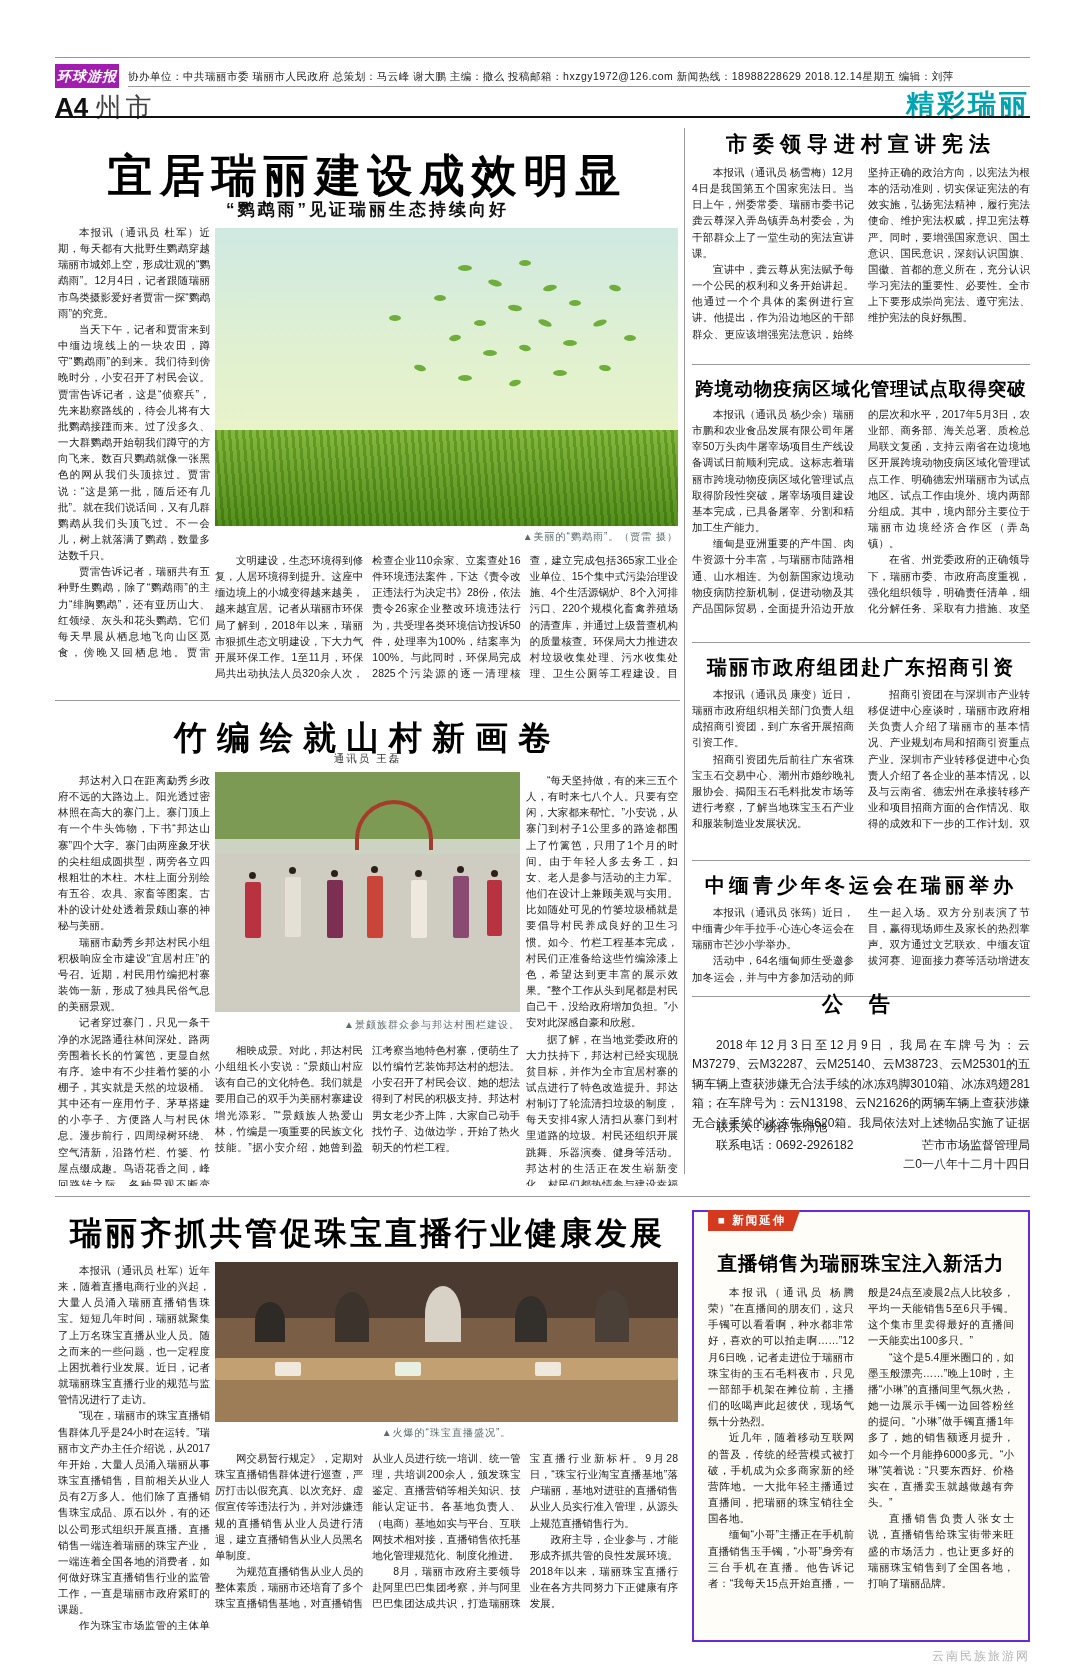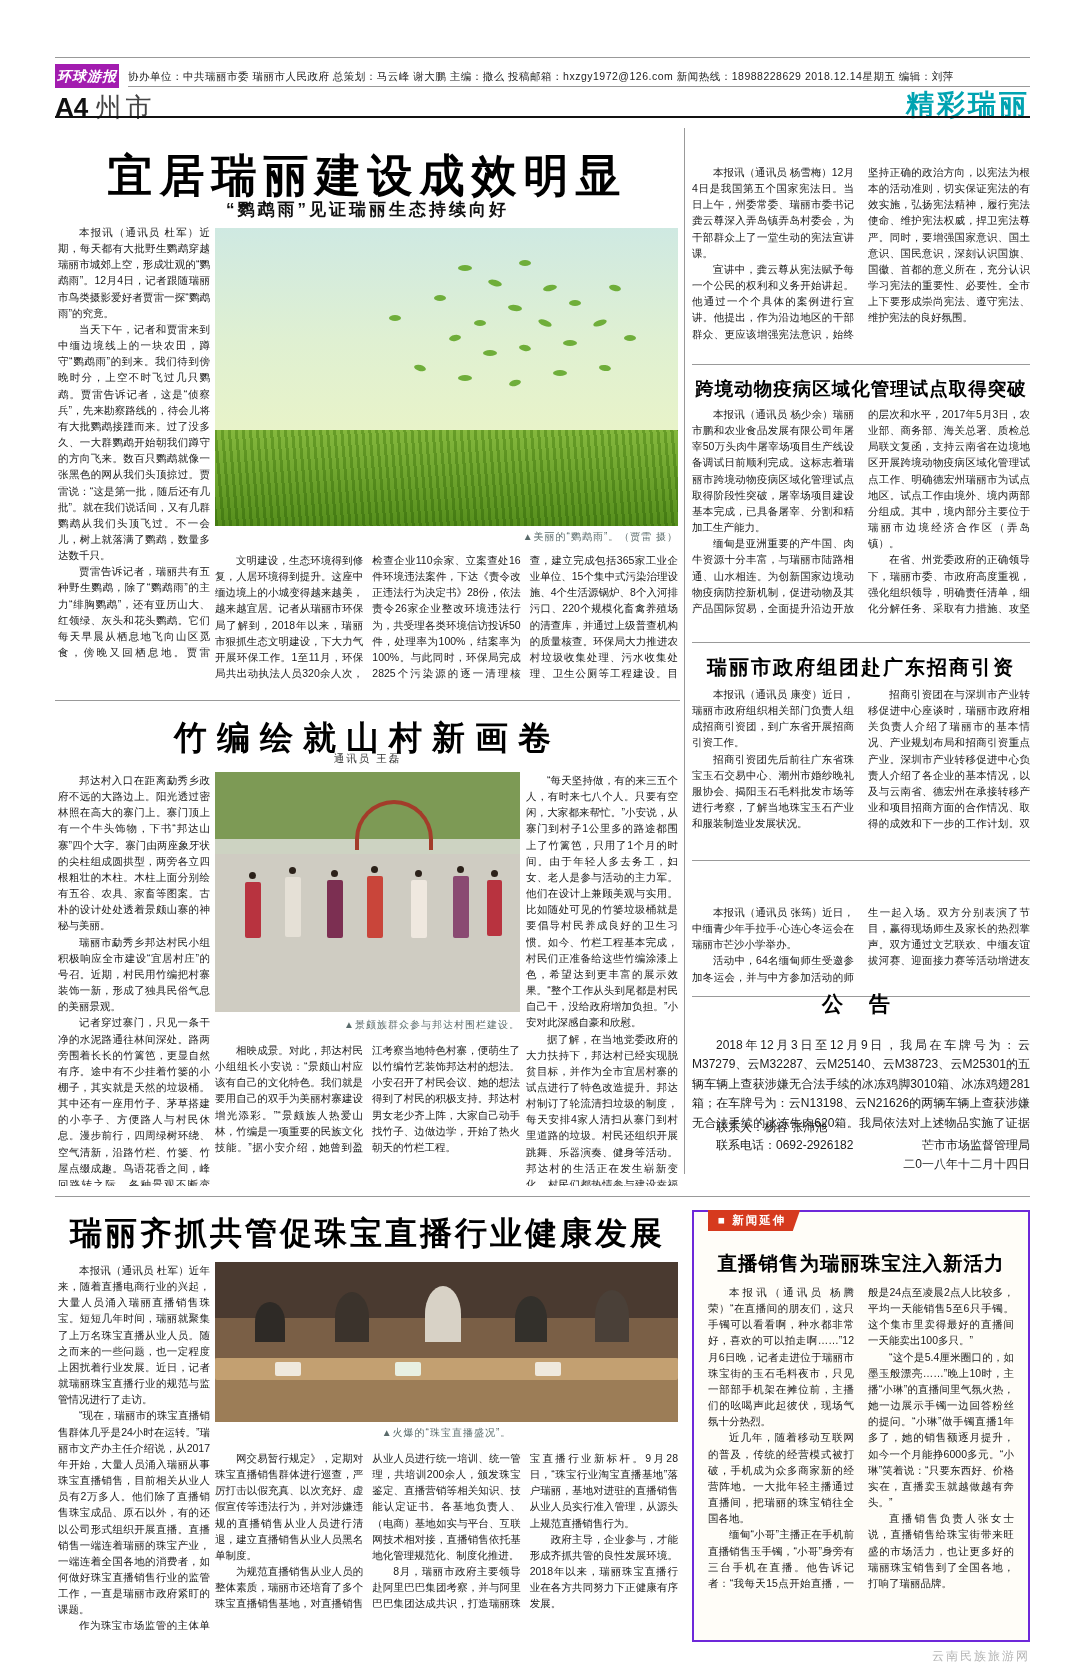--- a/index.html
+++ b/index.html
@@ -92,21 +92,21 @@
         <ellipse cx="390" cy="140" rx="6" ry="3" transform="rotate(8 390 140)"></ellipse>
           <ellipse cx="180" cy="90" rx="6" ry="3"></ellipse>
       </g>
     </svg>
   </div>
   <div class="photo wheat" style="left:215px;top:430px;width:463px;height:96px;"></div>
   <div class="abs caption" style="left:215px;top:530px;width:463px;text-align:right;">▲美丽的“鹦鹉雨”。（贾雷 摄）</div>
 
   <div class="abs bodytext" style="left:58px;top:224px;width:152px;height:436px;">
       <p>本报讯（通讯员 杜军）近期，每天都有大批野生鹦鹉穿越瑞丽市城郊上空，形成壮观的“鹦鹉雨”。12月4日，记者跟随瑞丽市鸟类摄影爱好者贾雷一探“鹦鹉雨”的究竟。</p>
-      <p>当天下午，记者和贾雷来到中缅边境线上的一块农田，蹲守“鹦鹉雨”的到来。我们待到傍晚时分，上空不时飞过几只鹦鹉。贾雷告诉记者，这是“侦察兵”，先来勘察路线的，待会儿将有大批鹦鹉接踵而来。过了没多久、一大群鹦鹉开始朝我们蹲守的方向飞来。数百只鹦鹉就像一张黑色的网从我们头顶掠过。贾雷说：“这是第一批，随后还有几批”。就在我们说话间，又有几群鹦鹉从我们头顶飞过。不一会儿，树上就落满了鹦鹉，数量多达数千只。</p>
+      <p>当天下午，记者和贾雷来到中缅边境线上的一块农田，蹲守“鹦鹉雨”的到来。我们待到傍晚时分，小安召开了村民会议。贾雷告诉记者，这是“侦察兵”，先来勘察路线的，待会儿将有大批鹦鹉接踵而来。过了没多久、一大群鹦鹉开始朝我们蹲守的方向飞来。数百只鹦鹉就像一张黑色的网从我们头顶掠过。贾雷说：“这是第一批，随后还有几批”。就在我们说话间，又有几群鹦鹉从我们头顶飞过。不一会儿，树上就落满了鹦鹉，数量多达数千只。</p>
       <p>贾雷告诉记者，瑞丽共有五种野生鹦鹉，除了“鹦鹉雨”的主力“绯胸鹦鹉”，还有亚历山大、红领绿、灰头和花头鹦鹉。它们每天早晨从栖息地飞向山区觅食，傍晚又回栖息地。贾雷说，“鹦鹉雨”的形成是瑞丽生态文明的体现、但也从侧面反映了“人鸟之争”的无奈现实。数以千计的鹦鹉对玉米地的掠食导致了玉米减产甚至绝产。这在一定程度上激发了农民对鹦鹉的反感。值得庆幸的是瑞丽市有关部门联合保险公司推出了野生动物肇事公众责任保险。这在一定程度上缓解了“人鸟之争”的矛盾。野保部门的宣传也让百姓知道了保护野生动物的重要性。</p>
     </div>
   <div class="abs bodytext colflow" style="left:215px;top:552px;width:463px;height:136px;column-count:3;column-gap:9px;">
       <p>文明建设，生态环境得到修复，人居环境得到提升。这座中缅边境上的小城变得越来越美，越来越宜居。记者从瑞丽市环保局了解到，2018年以来，瑞丽市狠抓生态文明建设，下大力气开展环保工作。1至11月，环保局共出动执法人员320余人次，检查企业110余家、立案查处16件环境违法案件，下达《责令改正违法行为决定书》28份，依法责令26家企业整改环境违法行为，共受理各类环境信访投诉50件，处理率为100%，结案率为100%。与此同时，环保局完成2825个污染源的逐一清理核查，建立完成包括365家工业企业单位、15个集中式污染治理设施、4个生活源锅炉、8个入河排污口、220个规模化畜禽养殖场的清查库，并通过上级普查机构的质量核查。环保局大力推进农村垃圾收集处理、污水收集处理、卫生公厕等工程建设。目前，全市已经完成中缅银井、芒秀农村环境综合整治示范项目，弄岛口岸、姐相乡等边境沿线农村环境连片综合整治项目。</p>
     </div>
 
   <div class="grayrule" style="left:55px;top:700px;width:625px;height:1px;"></div>
 
   <div class="abs headline" style="left:55px;top:716px;width:625px;font-size:33px;letter-spacing:10px;">竹编绘就山村新画卷</div>
   <div class="abs byline" style="left:55px;top:752px;width:625px;">通讯员 王磊</div>
@@ -167,20 +167,21 @@
   </div>
   <div class="abs caption" style="left:215px;top:1426px;width:463px;text-align:center;">▲火爆的“珠宝直播盛况”。</div>
 
   <div class="abs bodytext colflow" style="left:215px;top:1450px;width:463px;height:180px;column-count:3;column-gap:9px;">
       <p>网交易暂行规定》，定期对珠宝直播销售群体进行巡查，严厉打击以假充真、以次充好、虚假宣传等违法行为，并对涉嫌违规的直播销售从业人员进行清退，建立直播销售从业人员黑名单制度。</p>
       <p>为规范直播销售从业人员的整体素质，瑞丽市还培育了多个珠宝直播销售基地，对直播销售从业人员进行统一培训、统一管理，共培训200余人，颁发珠宝鉴定、直播营销等相关知识、技能认定证书。各基地负责人、（电商）基地如实与平台、互联网技术相对接，直播销售依托基地化管理规范化、制度化推进。</p>
       <p>8月，瑞丽市政府主要领导赴阿里巴巴集团考察，并与阿里巴巴集团达成共识，打造瑞丽珠宝直播行业新标杆。9月28日，“珠宝行业淘宝直播基地”落户瑞丽，基地对进驻的直播销售从业人员实行准入管理，从源头上规范直播销售行为。</p>
       <p>政府主导，企业参与，才能形成齐抓共管的良性发展环境。2018年以来，瑞丽珠宝直播行业在各方共同努力下正健康有序发展。</p>
     </div>
 
+  <div class="abs headline" style="left:692px;top:130px;width:338px;font-size:21px;letter-spacing:6px;">市委领导进村宣讲宪法</div>
   <div class="abs bodytext colflow" style="left:692px;top:164px;width:338px;height:192px;column-count:2;">
       <p>本报讯（通讯员 杨雪梅）12月4日是我国第五个国家宪法日。当日上午，州委常委、瑞丽市委书记龚云尊深入弄岛镇弄岛村委会，为干部群众上了一堂生动的宪法宣讲课。</p>
       <p>宣讲中，龚云尊从宪法赋予每一个公民的权利和义务开始讲起。他通过一个个具体的案例进行宣讲。他提出，作为沿边地区的干部群众、更应该增强宪法意识，始终坚持正确的政治方向，以宪法为根本的活动准则，切实保证宪法的有效实施，弘扬宪法精神，履行宪法使命、维护宪法权威，捍卫宪法尊严。同时，要增强国家意识、国土意识、国民意识，深刻认识国旗、国徽、首都的意义所在，充分认识学习宪法的重要性、必要性。全市上下要形成崇尚宪法、遵守宪法、维护宪法的良好氛围。</p>
     </div>
   <div class="grayrule" style="left:692px;top:364px;width:338px;height:1px;"></div>
 
   <div class="abs headline" style="left:692px;top:376px;width:338px;font-size:18.5px;letter-spacing:1px;">跨境动物疫病区域化管理试点取得突破</div>
   <div class="abs bodytext colflow" style="left:692px;top:406px;width:338px;height:226px;column-count:2;">
       <p>本报讯（通讯员 杨少余）瑞丽市鹏和农业食品发展有限公司年屠宰50万头肉牛屠宰场项目生产线设备调试日前顺利完成。这标志着瑞丽市跨境动物疫病区域化管理试点取得阶段性突破，屠宰场项目建设基本完成，已具备屠宰、分割和精加工生产能力。</p>
       <p>缅甸是亚洲重要的产牛国、肉牛资源十分丰富，与瑞丽市陆路相通、山水相连。为创新国家边境动物疫病防控新机制，促进动物及其产品国际贸易，全面提升沿边开放的层次和水平，2017年5月3日，农业部、商务部、海关总署、质检总局联文复函，支持云南省在边境地区开展跨境动物疫病区域化管理试点工作、明确德宏州瑞丽市为试点地区。试点工作由境外、境内两部分组成。其中，境内部分主要位于瑞丽市边境经济合作区（弄岛镇）。</p>
@@ -189,20 +190,21 @@
   <div class="grayrule" style="left:692px;top:642px;width:338px;height:1px;"></div>
 
   <div class="abs headline" style="left:692px;top:654px;width:338px;font-size:20px;letter-spacing:2px;">瑞丽市政府组团赴广东招商引资</div>
   <div class="abs bodytext colflow" style="left:692px;top:686px;width:338px;height:168px;column-count:2;">
       <p>本报讯（通讯员 康变）近日，瑞丽市政府组织相关部门负责人组成招商引资团，到广东省开展招商引资工作。</p>
       <p>招商引资团先后前往广东省珠宝玉石交易中心、潮州市婚纱晚礼服协会、揭阳玉石毛料批发市场等进行考察，了解当地珠宝玉石产业和服装制造业发展状况。</p>
       <p>招商引资团在与深圳市产业转移促进中心座谈时，瑞丽市政府相关负责人介绍了瑞丽市的基本情况、产业规划布局和招商引资重点产业。深圳市产业转移促进中心负责人介绍了各企业的基本情况，以及与云南省、德宏州在承接转移产业和项目招商方面的合作情况、取得的成效和下一步的工作计划。双方还围绕瑞丽市的发展优势进行了交流讨论。</p>
     </div>
   <div class="grayrule" style="left:692px;top:860px;width:338px;height:1px;"></div>
 
+  <div class="abs headline" style="left:692px;top:872px;width:338px;font-size:20px;letter-spacing:4px;">中缅青少年冬运会在瑞丽举办</div>
   <div class="abs bodytext colflow" style="left:692px;top:904px;width:338px;height:86px;column-count:2;">
       <p>本报讯（通讯员 张筠）近日，中缅青少年手拉手·心连心冬运会在瑞丽市芒沙小学举办。</p>
       <p>活动中，64名缅甸师生受邀参加冬运会，并与中方参加活动的师生一起入场。双方分别表演了节目，赢得现场师生及家长的热烈掌声。双方通过文艺联欢、中缅友谊拔河赛、迎面接力赛等活动增进友谊。两国小学生在友好的氛围中“拉手结对”并互赠礼物。</p>
     </div>
   <div class="grayrule" style="left:692px;top:996px;width:338px;height:1px;"></div>
 
   <div class="abs headline" style="left:692px;top:990px;width:338px;font-size:21px;letter-spacing:10px;">公  告</div>
   <div class="abs noticebody" style="left:692px;top:1036px;width:338px;height:92px;overflow:hidden;">
       <p>2018年12月3日至12月9日，我局在车牌号为：云M37279、云M32287、云M25140、云M38723、云M25301的五辆车辆上查获涉嫌无合法手续的冰冻鸡脚3010箱、冰冻鸡翅281箱；在车牌号为：云N13198、云N21626的两辆车辆上查获涉嫌无合法手续的冰冻牛肉620箱。我局依法对上述物品实施了证据先行登记保存，现公告限货主自公告之日起6个月到芒市市场监督管理局认领，逾期我局将依法对该批物品进行处理。</p>
     </div>

